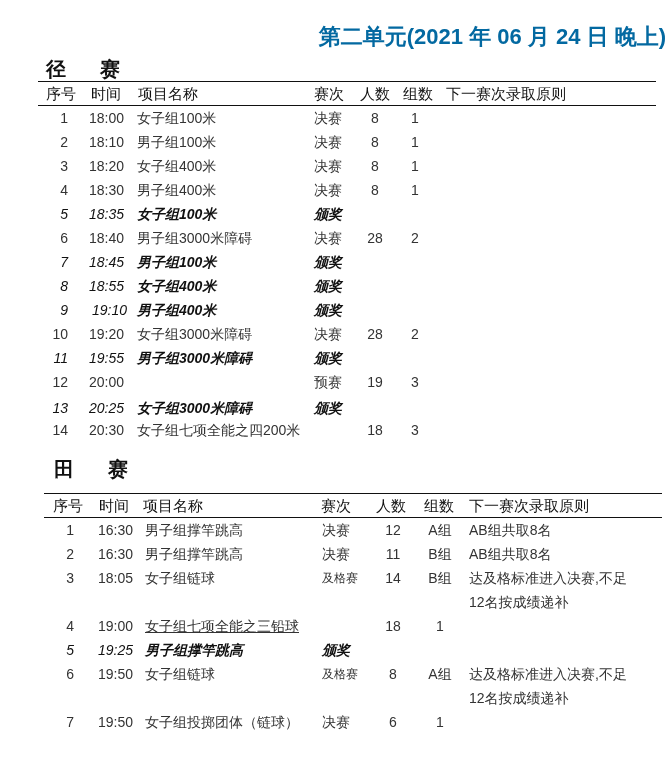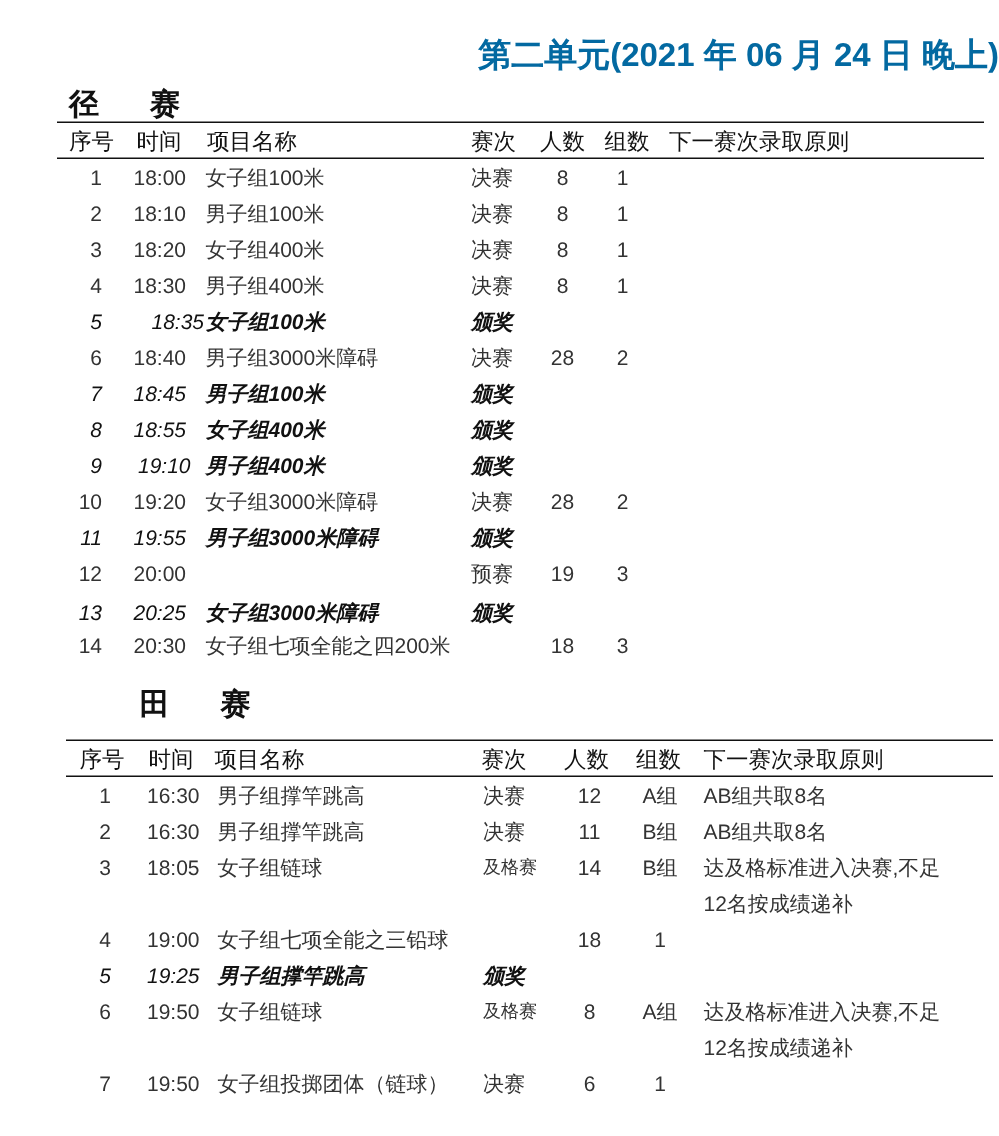--- a/index.html
+++ b/index.html
@@ -78,21 +78,21 @@
       <span class="cell r seq" style="left:46px;width:22px;">4</span>
       <span class="cell time" style="left:89px;">18:30</span>
       <span class="cell" style="left:137px;">男子组400米</span>
       <span class="cell" style="left:314px;">决赛</span>
       <span class="cell c" style="left:360px;width:30px;">8</span>
       <span class="cell c" style="left:403px;width:24px;">1</span>
       <span class="cell rule" style="left:444px;"></span>
     </div>
     <div class="row award" style="top: 202px;">
       <span class="cell r seq" style="left:46px;width:22px;">5</span>
-      <span class="cell time" style="left:101px;">18:35</span>
+      <span class="cell time" style="left:89px;">18:35</span>
       <span class="cell" style="left:137px;">女子组100米</span>
       <span class="cell" style="left:314px;">颁奖</span>
       <span class="cell c" style="left:360px;width:30px;"></span>
       <span class="cell c" style="left:403px;width:24px;"></span>
       <span class="cell rule" style="left:444px;"></span>
     </div>
     <div class="row" style="top: 226px;">
       <span class="cell r seq" style="left:46px;width:22px;">6</span>
       <span class="cell time" style="left:89px;">18:40</span>
       <span class="cell" style="left:137px;">男子组3000米障碍</span>
@@ -166,21 +166,21 @@
       <span class="cell r seq" style="left:46px;width:22px;">14</span>
       <span class="cell time" style="left:89px;">20:30</span>
       <span class="cell" style="left:137px;">女子组七项全能之四200米</span>
       <span class="cell" style="left:314px;"></span>
       <span class="cell c" style="left:360px;width:30px;">18</span>
       <span class="cell c" style="left:403px;width:24px;">3</span>
       <span class="cell rule" style="left:444px;"></span>
     </div>
   </div>
 
-<div class="section-heading" style="left:54px; top:456px;margin-left:39px;">
+<div class="section-heading" style="left:54px; top:456px;">
   <span>田</span><span class="c2">赛</span>
 </div>
 <div class="hr" style="left:44px; top:493px; width:618px;"></div>
 <div class="row hdr" style="top:494px;">
   <span class="cell" style="left:53px;">序号</span>
   <span class="cell" style="left:99px;">时间</span>
   <span class="cell" style="left:143px;">项目名称</span>
   <span class="cell" style="left:321px;">赛次</span>
   <span class="cell" style="left:376px;">人数</span>
   <span class="cell" style="left:424px;">组数</span>
@@ -215,21 +215,21 @@
       <span class="cell" style="left:145px;">女子组链球</span>
       <span class="cell small" style="left:322px;">及格赛</span>
       <span class="cell c" style="left:380px;width:26px;">14</span>
       <span class="cell c" style="left:424px;width:32px;">B组</span>
       <span class="cell rule" style="left:469px;">达及格标准进入决赛,不足</span>
       <span class="cell rule" style="left:469px;top:24px;">12名按成绩递补</span>
     </div>
     <div class="row" style="top: 614px; height: 24px;">
       <span class="cell r seq" style="left:52px;width:22px;">4</span>
       <span class="cell time" style="left:98px;">19:00</span>
-      <span class="cell" style="left:145px;">女子组七项全能之三铅球</span>
+      <span class="cell" style="left:145px;text-decoration:underline;">女子组七项全能之三铅球</span>
       <span class="cell" style="left:322px;"></span>
       <span class="cell c" style="left:380px;width:26px;">18</span>
       <span class="cell c" style="left:424px;width:32px;">1</span>
       <span class="cell rule" style="left:469px;"></span>
       <span class="cell rule" style="left:469px;top:24px;"></span>
     </div>
     <div class="row award" style="top: 638px; height: 24px;">
       <span class="cell r seq" style="left:52px;width:22px;">5</span>
       <span class="cell time" style="left:98px;">19:25</span>
       <span class="cell" style="left:145px;">男子组撑竿跳高</span>

